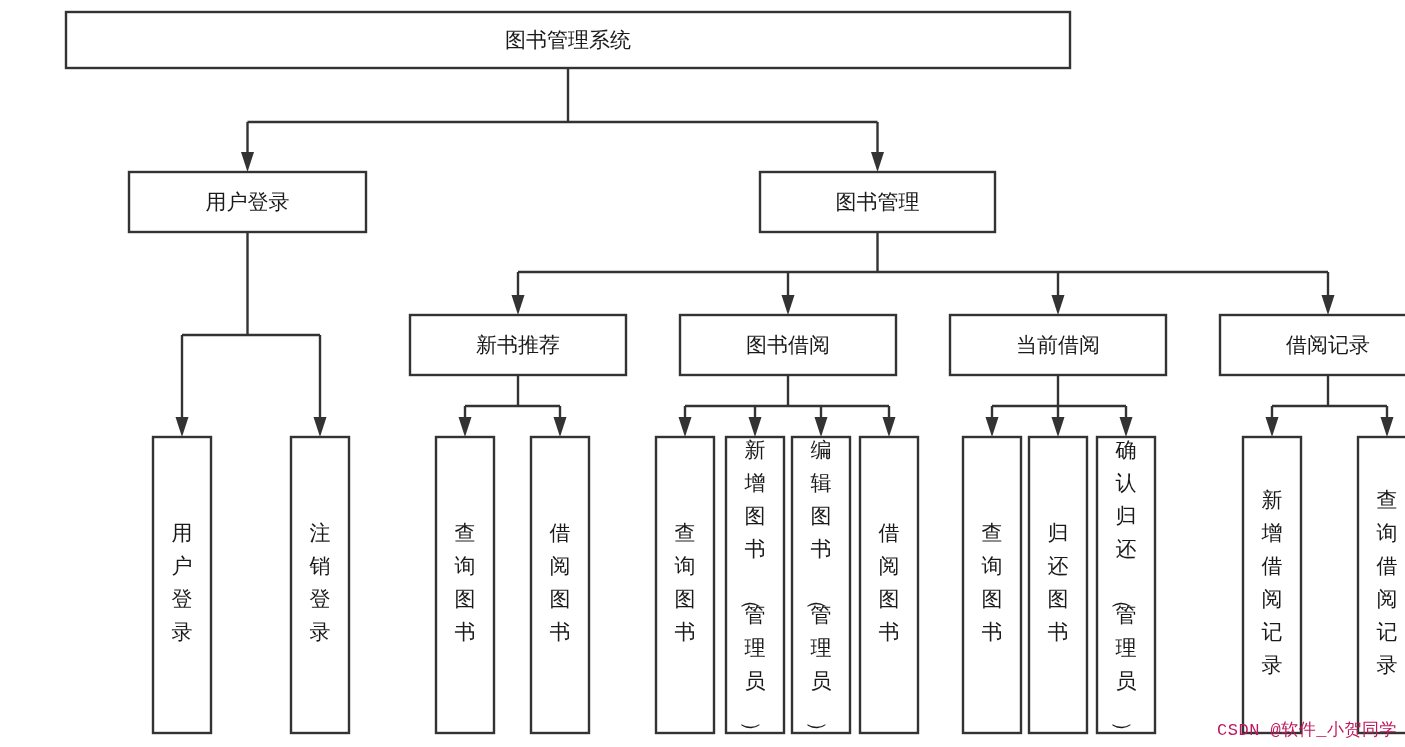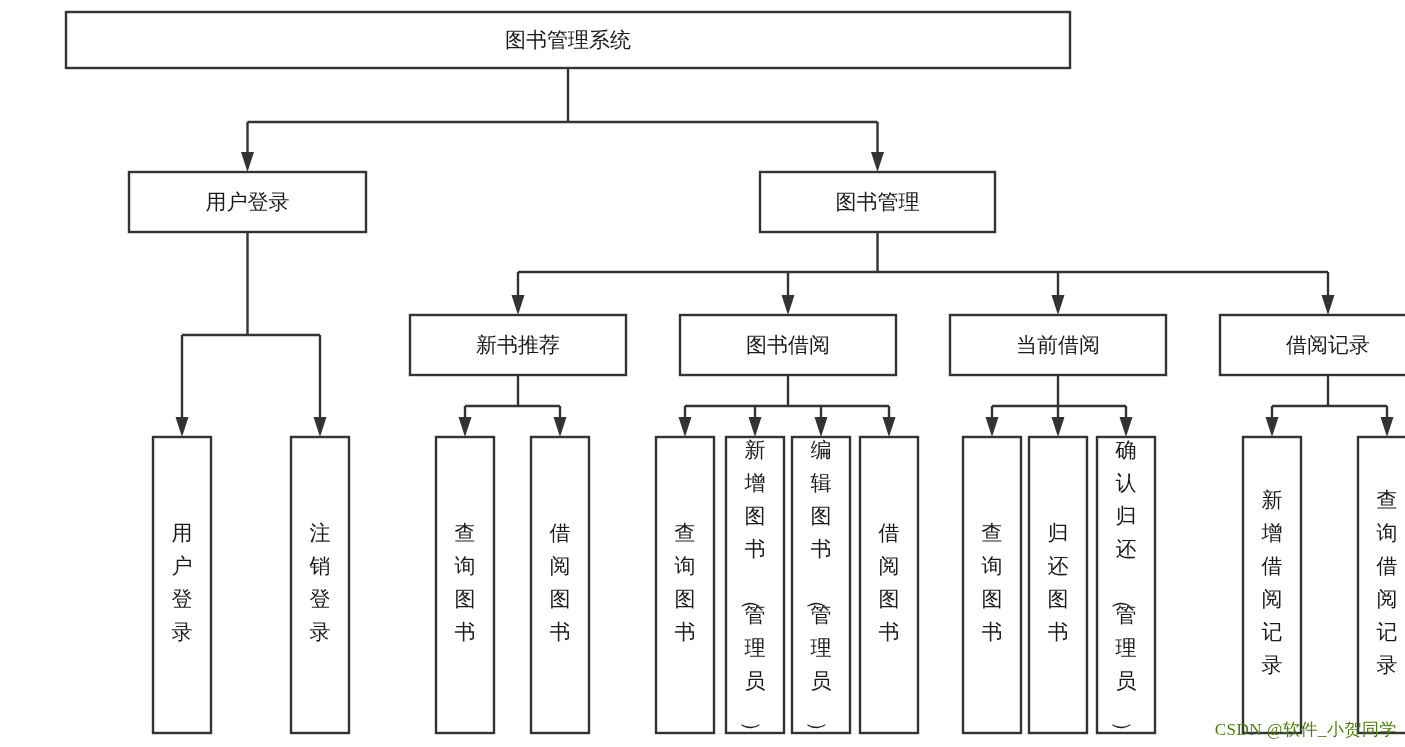--- a/index.html
+++ b/index.html
@@ -52,23 +52,23 @@
     stroke-linecap: butt;
   }
   .arrow-head {
     fill: #333333;
     stroke: none;
   }
   .watermark {
     position: absolute;
     right: 8px;
     bottom: 6px;
-    font-family: Liberation Serif, serif;
+    font-family: Liberation Mono, monospace;
     font-size: 17px;
-    color: #4d7c0f;
+    color: #be185d;
     white-space: nowrap;
     letter-spacing: 0.5px;
     pointer-events: none;
   }
 </style>
 </head>
 <body>
 
 <div id="diagram-root">
   <svg class="diagram" viewBox="0 0 1405 747" xmlns="http://www.w3.org/2000/svg">

